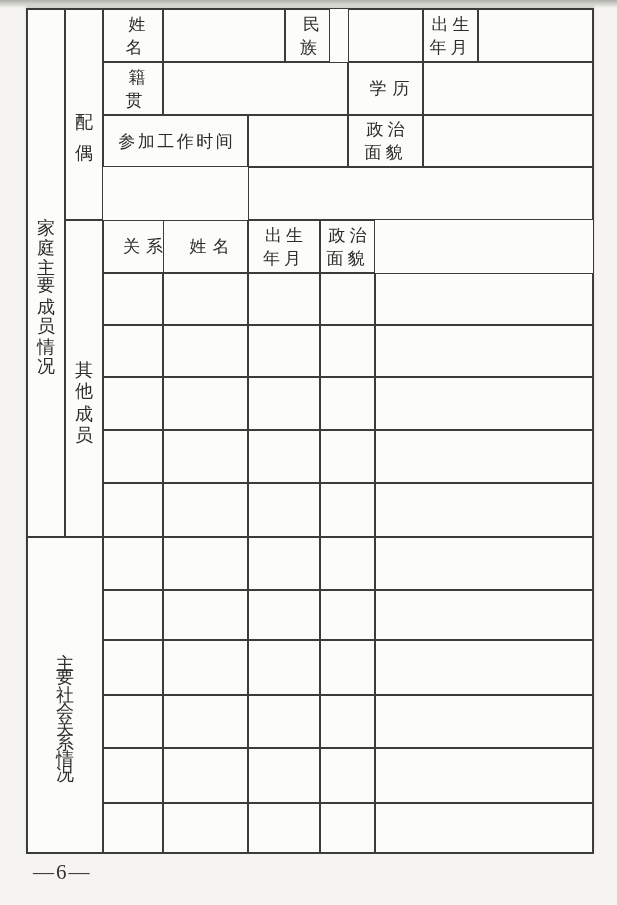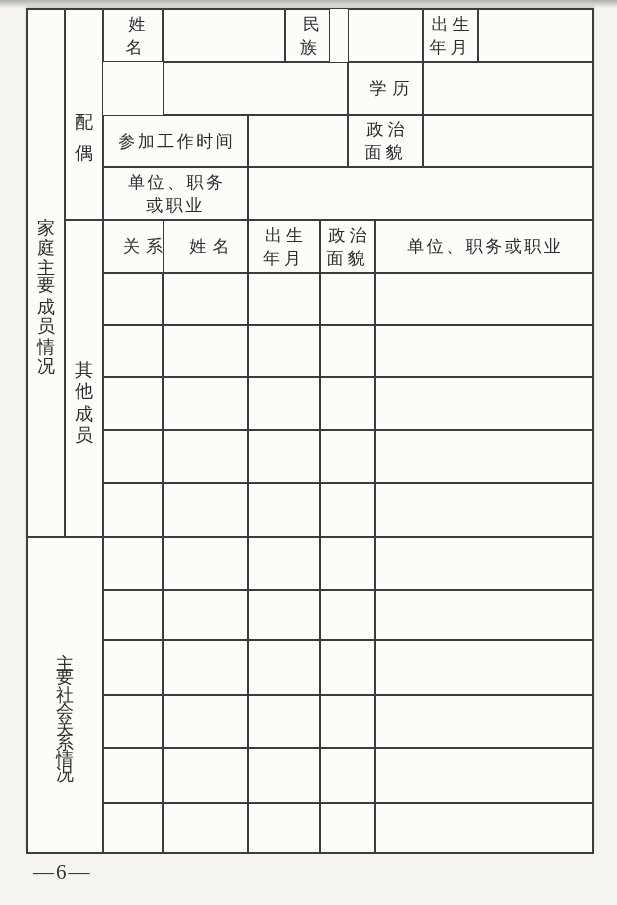--- a/index.html
+++ b/index.html
@@ -70,41 +70,39 @@
     </div>
 
     <div class="cell lbl sp6" style="left:76px;top:0;width:60px;height:53px">姓名</div>
     <div class="cell" style="left:136px;top:0;width:122px;height:53px"></div>
     <div class="cell lbl sp6" style="left:258px;top:0;width:45px;height:53px">民族</div>
     <div class="cell" style="left:321px;top:0;width:75px;height:53px"></div>
     <div class="cell lbl sp4" style="left:396px;top:0;width:55px;height:53px">出生
 年月</div>
     <div class="cell" style="left:451px;top:0;width:115px;height:53px"></div>
 
+    <div class="cell lbl sp6" style="left:76px;top:53px;width:60px;height:53px">籍贯</div>
     <div class="cell" style="left:136px;top:53px;width:185px;height:53px"></div>
     <div class="cell lbl sp6" style="left:321px;top:53px;width:75px;height:53px">学历</div>
     <div class="cell" style="left:396px;top:53px;width:170px;height:53px"></div>
 
     <div class="cell lbl sp2" style="left:76px;top:106px;width:145px;height:52px">参加工作时间</div>
     <div class="cell" style="left:221px;top:106px;width:100px;height:52px"></div>
     <div class="cell lbl sp4" style="left:321px;top:106px;width:75px;height:52px">政治
 面貌</div>
     <div class="cell" style="left:396px;top:106px;width:170px;height:52px"></div>
 
-    <div class="cell lbl sp2" style="left:76px;top:158px;width:145px;height:53px">单位、职务
-或职业</div>
     <div class="cell" style="left:221px;top:158px;width:345px;height:53px"></div>
 
     <div class="cell lbl sp6" style="left:76px;top:211px;width:72px;height:53px">关系</div>
     <div class="cell lbl sp6" style="left:136px;top:211px;width:85px;height:53px">姓名</div>
     <div class="cell lbl sp4" style="left:221px;top:211px;width:72px;height:53px">出生
 年月</div>
     <div class="cell lbl sp4" style="left:293px;top:211px;width:55px;height:53px">政治
 面貌</div>
-    <div class="cell lbl sp2" style="left:348px;top:211px;width:218px;height:53px">单位、职务或职业</div>
 
   <div class="cell" style="left: 76px; top: 264px; width: 60px; height: 52px;"></div>
       <div class="cell" style="left: 136px; top: 264px; width: 85px; height: 52px;"></div>
       <div class="cell" style="left: 221px; top: 264px; width: 72px; height: 52px;"></div>
       <div class="cell" style="left: 293px; top: 264px; width: 55px; height: 52px;"></div>
       <div class="cell" style="left: 348px; top: 264px; width: 218px; height: 52px;"></div>
       <div class="cell" style="left: 76px; top: 316px; width: 60px; height: 52px;"></div>
       <div class="cell" style="left: 136px; top: 316px; width: 85px; height: 52px;"></div>
       <div class="cell" style="left: 221px; top: 316px; width: 72px; height: 52px;"></div>
       <div class="cell" style="left: 293px; top: 316px; width: 55px; height: 52px;"></div>

